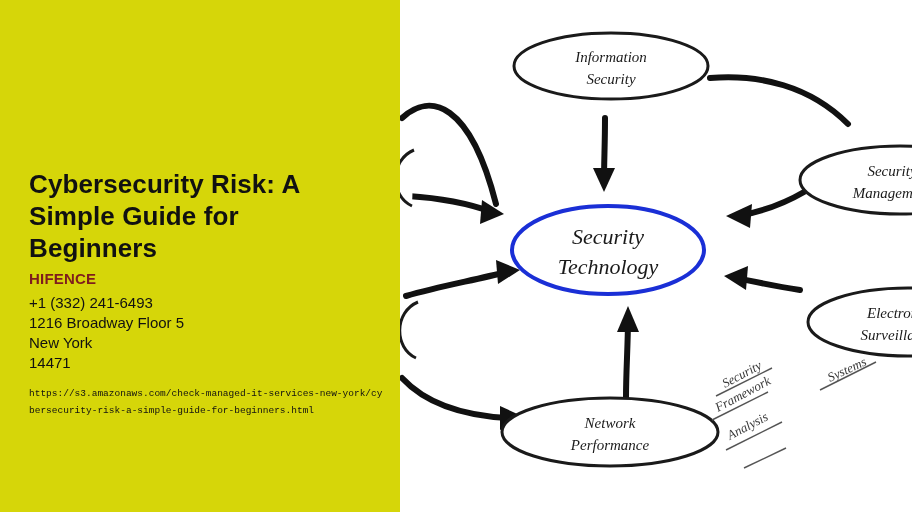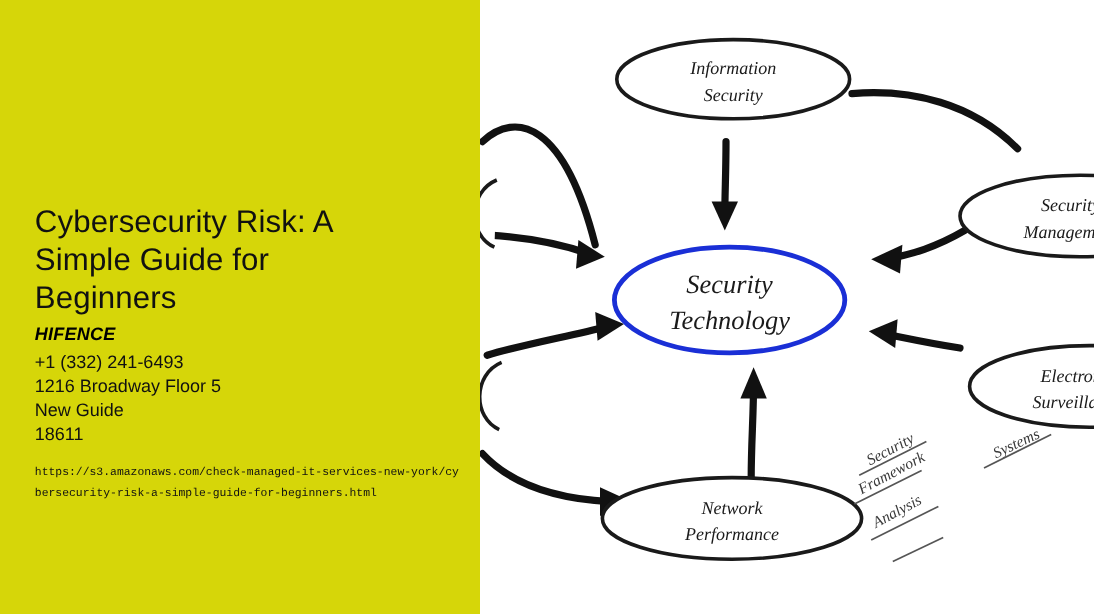--- a/index.html
+++ b/index.html
@@ -31,33 +31,32 @@
   }
   .left-inner {
     position: absolute;
     left: 29px;
     top: 168px;
     width: 360px;
   }
   .doc-title {
     font-size: 26px;
     line-height: 32px;
-    font-weight: 400;
+    font-weight: 700;
     color: #111111;
     margin: 0 0 4px 0;
     width: 320px;
     letter-spacing: 0.1px;
   }
   .brand {
     font-size: 15px;
     font-weight: 700;
-    color: #000000;
+    color: #7f1d1d;
     margin: 6px 0 6px 0;
     letter-spacing: 0.2px;
-    font-style: italic;
   }
   .meta-line {
     font-size: 15px;
     color: #111111;
     line-height: 20px;
     margin: 0;
   }
   .url-block {
     margin-top: 12px;
     width: 358px;
@@ -94,22 +93,22 @@
 <body>
 
 <div class="page">
 
   <div class="left-panel">
     <div class="left-inner">
       <h1 class="doc-title">Cybersecurity Risk: A Simple Guide for Beginners</h1>
       <div class="brand">HIFENCE</div>
       <p class="meta-line">+1 (332) 241-6493</p>
       <p class="meta-line">1216 Broadway Floor 5</p>
-      <p class="meta-line">New Guide</p>
-      <p class="meta-line">18611</p>
+      <p class="meta-line">New York</p>
+      <p class="meta-line">14471</p>
       <div class="url-block">
         <span>https://s3.amazonaws.com/check-managed-it-services-new-york/cybers</span><span>ecurity-risk-a-simple-guide-for-beginners.html</span>
       </div>
     </div>
   </div>
 
   <div class="right-panel">
     <svg class="diagram-svg" width="512" height="512" viewBox="0 0 512 512">
 
       <g stroke="#111111" fill="none" stroke-linecap="round">

